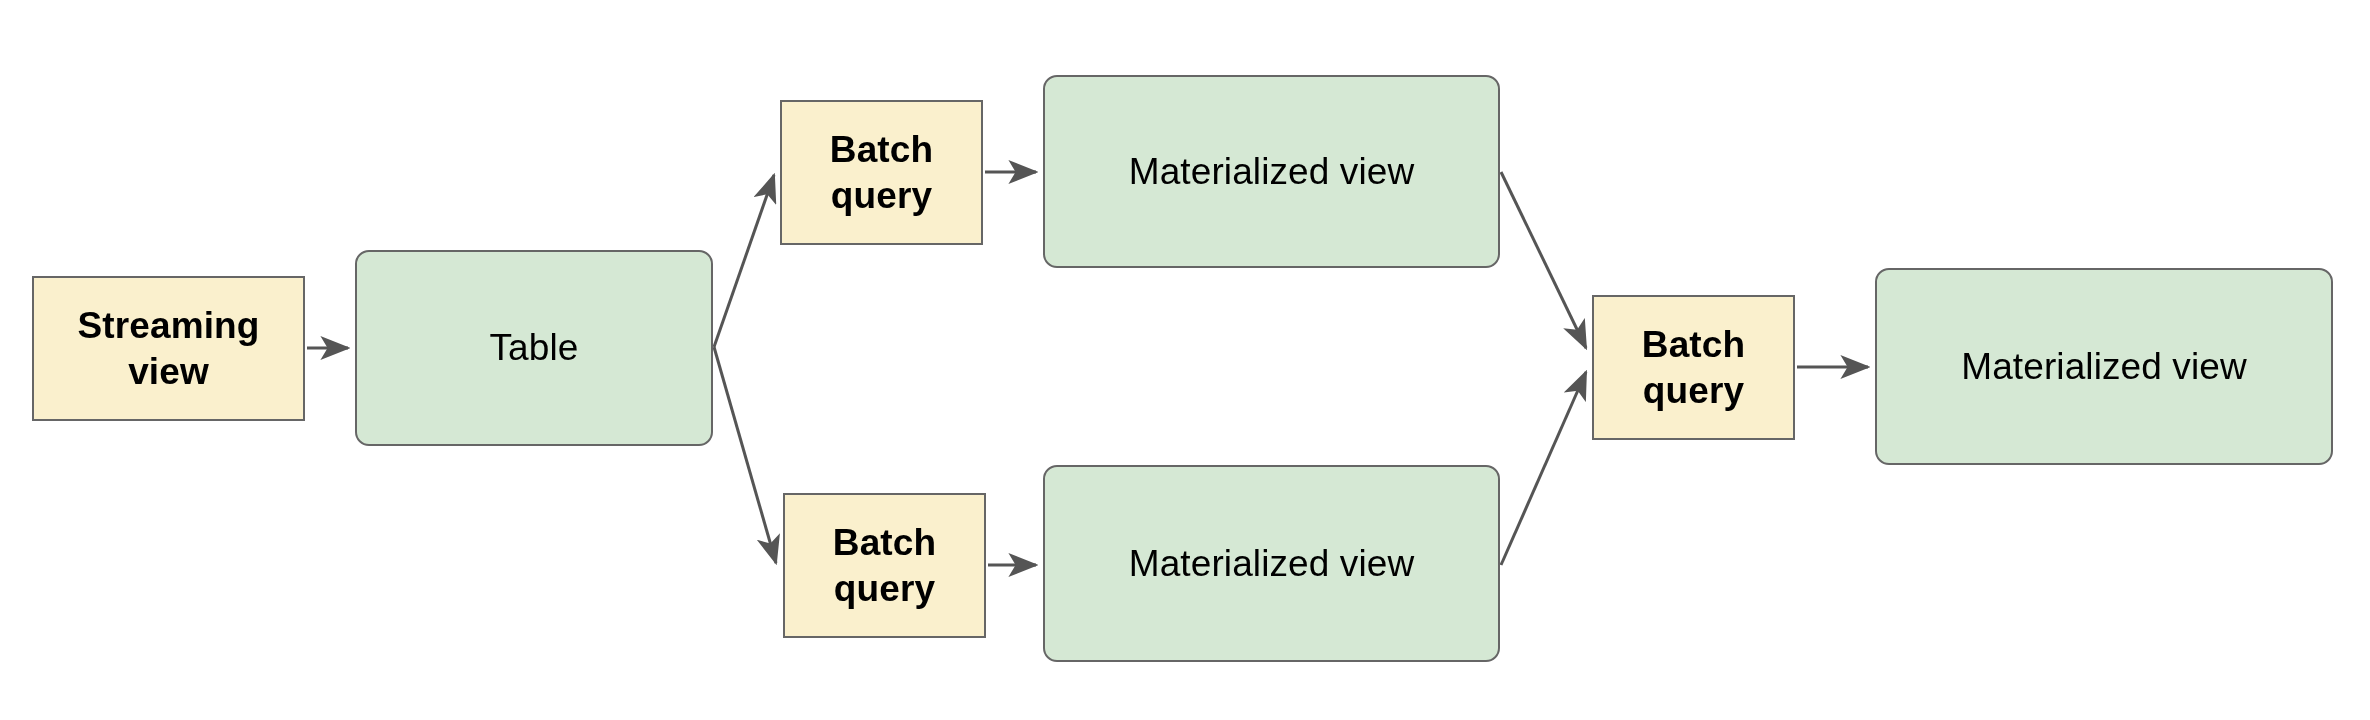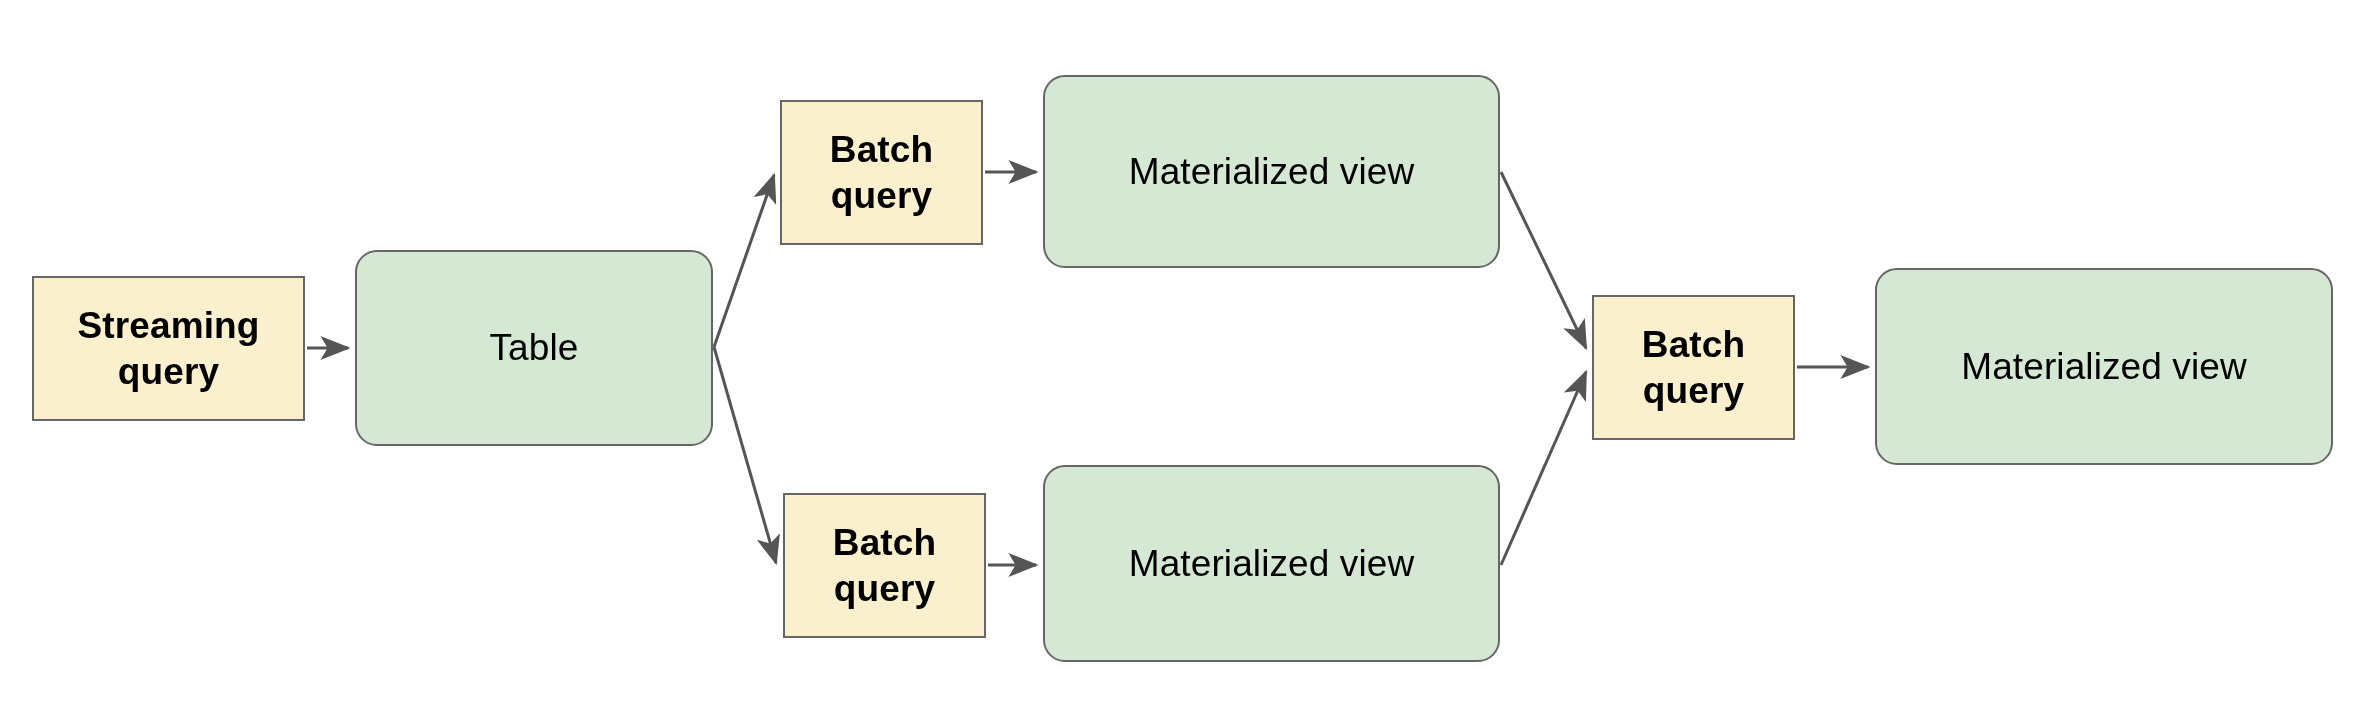--- a/index.html
+++ b/index.html
@@ -39,21 +39,21 @@
     white-space: pre-line;
     border: 2px solid #666666;
   }
   .node.process {
     background: #faf0cd;
     border-radius: 0;
     font-weight: bold;
   }
   .node.store {
     background: #d5e8d4;
-    border-radius: 22px;
+    border-radius: 14px;
   }
   .node-label {
     display: block;
     white-space: pre-line;
   }
 </style>
 </head>
 <body>
 
 <div id="canvas" style="width: 2370px; height: 720px; background: rgb(255, 255, 255);">
@@ -71,21 +71,21 @@
         <line x1="985" y1="172" x2="1036" y2="172" stroke="#555555" stroke-width="3" marker-end="url(#arrowhead)"></line>
         <line x1="988" y1="565" x2="1036" y2="565" stroke="#555555" stroke-width="3" marker-end="url(#arrowhead)"></line>
         <line x1="1501" y1="172" x2="1586" y2="348" stroke="#555555" stroke-width="3" marker-end="url(#arrowhead)"></line>
         <line x1="1501" y1="565" x2="1586" y2="372" stroke="#555555" stroke-width="3" marker-end="url(#arrowhead)"></line>
         <line x1="1797" y1="367" x2="1868" y2="367" stroke="#555555" stroke-width="3" marker-end="url(#arrowhead)"></line>
       </g>
   </svg>
 
   <div class="node process" style="left: 32px; top: 276px; width: 273px; height: 145px; background: rgb(250, 240, 205); border-color: rgb(102, 102, 102); color: rgb(0, 0, 0);">
     <span class="node-label">Streaming
-query</span>
+view</span>
   </div>
 
   <div class="node store" style="left: 355px; top: 250px; width: 358px; height: 196px; background: rgb(213, 232, 212); border-color: rgb(102, 102, 102); color: rgb(0, 0, 0);">
     <span class="node-label">Table</span>
   </div>
 
   <div class="node process" style="left: 780px; top: 100px; width: 203px; height: 145px; background: rgb(250, 240, 205); border-color: rgb(102, 102, 102); color: rgb(0, 0, 0);">
     <span class="node-label">Batch
 query</span>
   </div>

